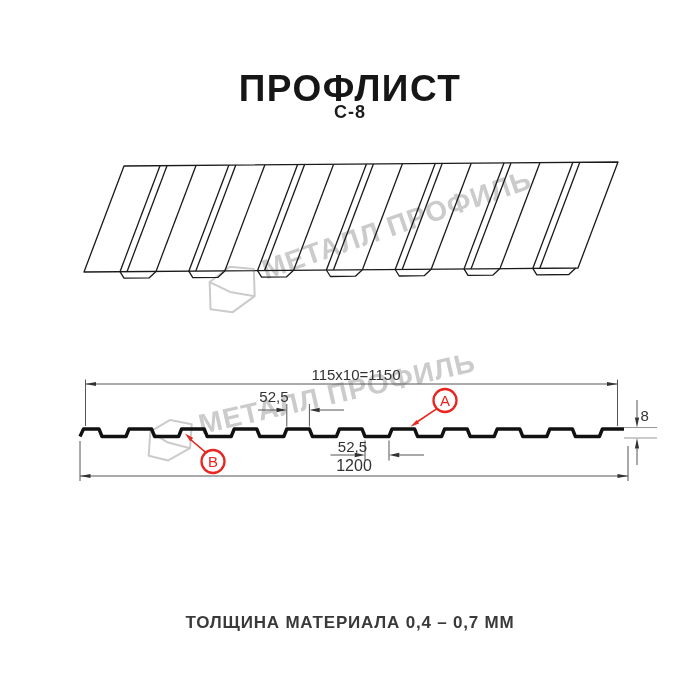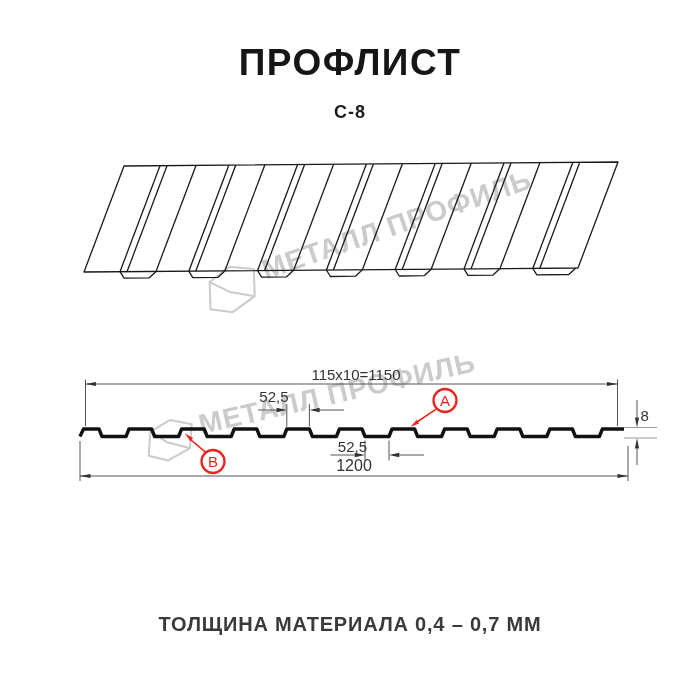--- a/index.html
+++ b/index.html
@@ -1,30 +1,30 @@
 <!DOCTYPE html>
 <html><head>
 <meta charset="utf-8">
 <style>
   html,body{margin:0;padding:0;background:#fff;}
   .canvas{
     position:relative;width:700px;height:700px;background:#fff;overflow:hidden;
     font-family:"Liberation Sans",sans-serif;
   }
   .title{
-    position:absolute;top:42px;left:0;width:700px;text-align:center;
+    position:absolute;top:68px;left:0;width:700px;text-align:center;
     font-size:37px;font-weight:800;letter-spacing:1.5px;color:#161616;
   }
   .subtitle{
     position:absolute;top:102px;left:0;width:700px;text-align:center;
     font-size:18px;font-weight:700;letter-spacing:1px;color:#1c1c1c;
   }
   .footer-note{
     position:absolute;top:613px;left:0;width:700px;text-align:center;
-    font-size:20px;font-weight:600;letter-spacing:.8px;color:#3a3a3a;
+    font-size:17px;font-weight:600;letter-spacing:.8px;color:#3a3a3a;
   }
   svg{position:absolute;left:0;top:0;}
   svg text{font-family:"Liberation Sans",sans-serif;fill:#333;}
   .dim-text{font-size:15px;}
   .dim-text-lg{font-size:16px;}
   .wm-text{font-size:28px;font-weight:600;letter-spacing:1px;fill:#cbcbcb;}
   .wm-logo{fill:none;stroke:#cbcbcb;stroke-width:2;stroke-linejoin:round;}
   .marker-letter{font-size:15px;fill:#e8251f;font-weight:400;}
 </style>
 </head>

